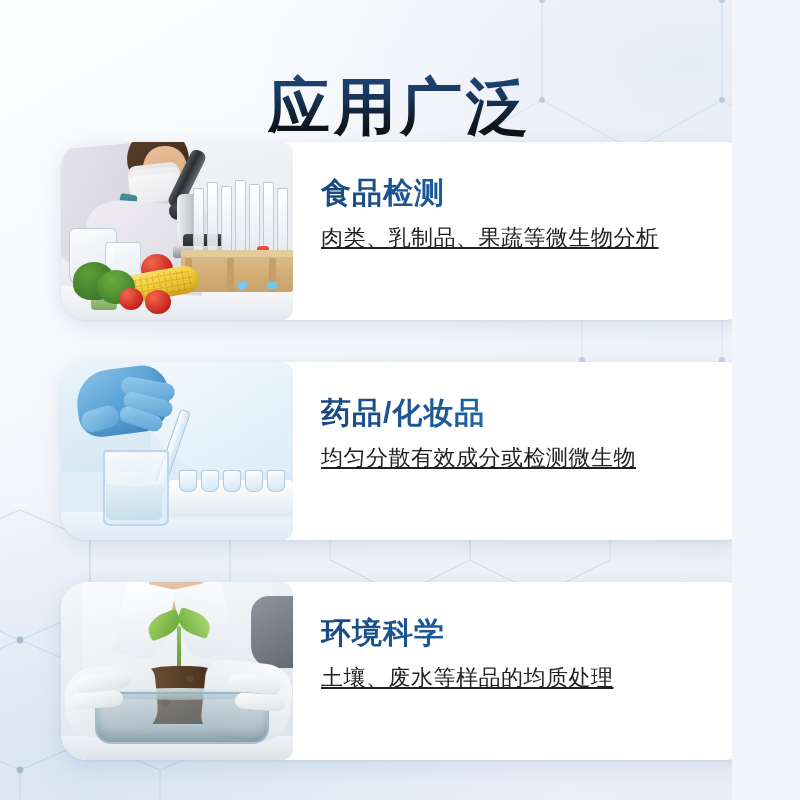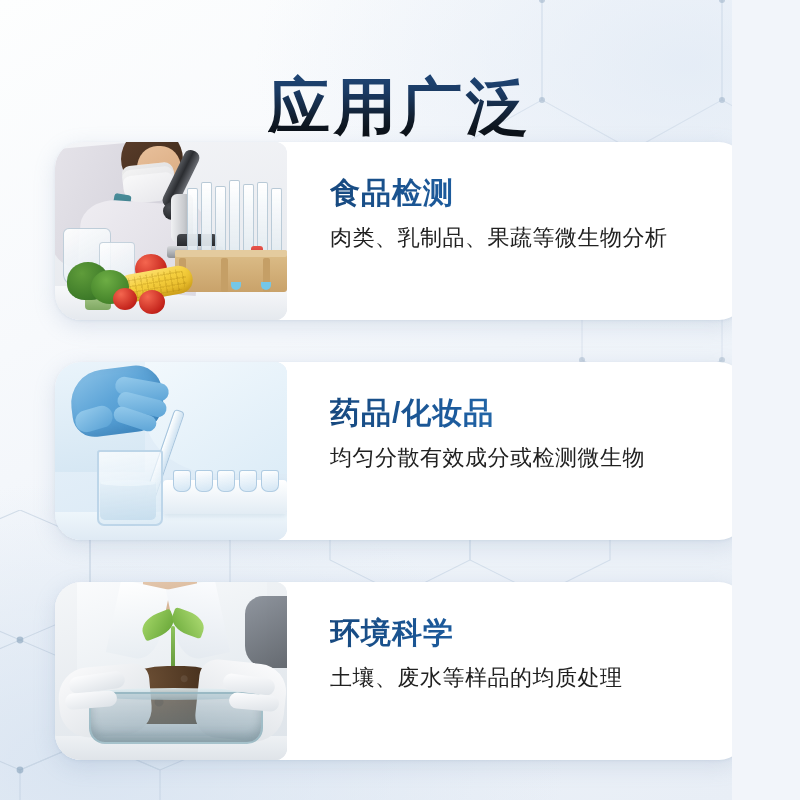--- a/index.html
+++ b/index.html
@@ -35,27 +35,26 @@
     font-size:62px;line-height:1.05;
     font-weight:bold;
     letter-spacing:4px;
     background:linear-gradient(180deg,#1f4676 0%,#1a3a63 28%,#101b28 72%,#0a0d11 100%);
     -webkit-background-clip:text;background-clip:text;
     -webkit-text-fill-color:transparent;color:transparent;
   }
 
   
   .card{
-    position:absolute;left:55px;width:690px;height:178px;
+    position:absolute;left:61px;width:690px;height:178px;
     background:#ffffff;
     border-radius:26px;
     box-shadow:0 6px 22px rgba(120,146,180,.20), 0 1px 3px rgba(120,146,180,.14);
     display:flex;align-items:stretch;
     overflow:hidden;
-    gap:15px;
   }
   #card-1{top:142px;}
   #card-2{top:362px;}
   #card-3{top:582px;}
 
   .card-photo{
     width:232px;min-width:232px;height:178px;
     position:relative;overflow:hidden;
     border-radius:26px 12px 12px 26px;
     background:#e9eef4;
@@ -71,20 +70,21 @@
     font-size:30px;font-weight:bold;line-height:1.15;letter-spacing:1px;
     margin:0 0 12px 0;
     background:linear-gradient(90deg,#17497f 0%,#1d5da0 35%,#3d90c6 72%,#55a6d6 100%);
     -webkit-background-clip:text;background-clip:text;
     -webkit-text-fill-color:transparent;color:transparent;
     display:inline-block;
   }
   .card-desc{
     font-size:22px;color:#212121;line-height:1.35;letter-spacing:.5px;
     margin:0;
+    text-decoration:underline;
   }
 
   
   .p1{background:linear-gradient(170deg,#f3f4f7 0%,#eceef2 45%,#e4e7ec 100%);}
   .p1 .coat{position:absolute;left:-6px;top:2px;width:135px;height:120px;
     background:linear-gradient(120deg,#e6e4ea 0%,#d9d7df 55%,#cecdd6 100%);
     border-radius:0 0 40% 20%;transform:rotate(-5deg);}
   .p1 .coat2{position:absolute;left:24px;top:60px;width:120px;height:90px;
     background:linear-gradient(130deg,#efedf2,#dcdae2);border-radius:30% 10% 0 0;transform:rotate(4deg);}
   .p1 .head{position:absolute;left:66px;top:-14px;width:62px;height:62px;border-radius:50%;

